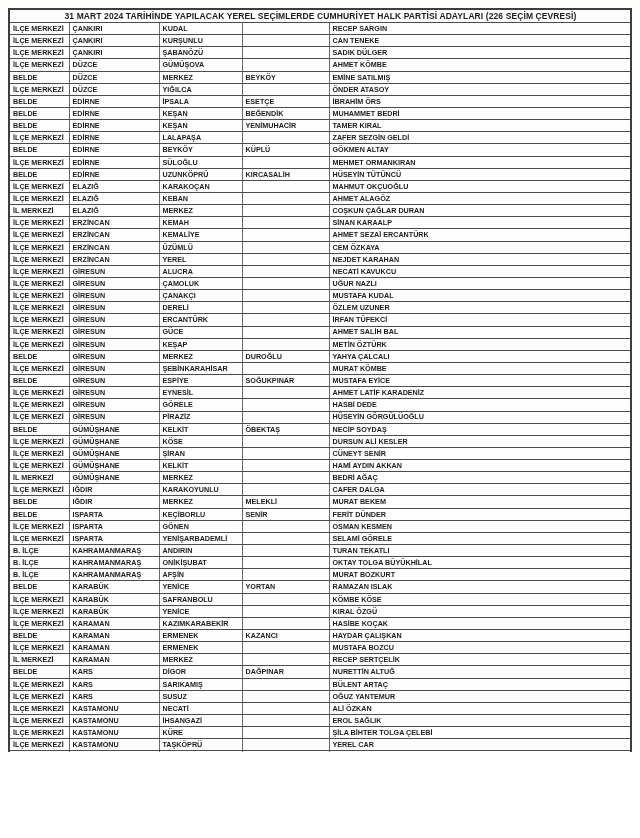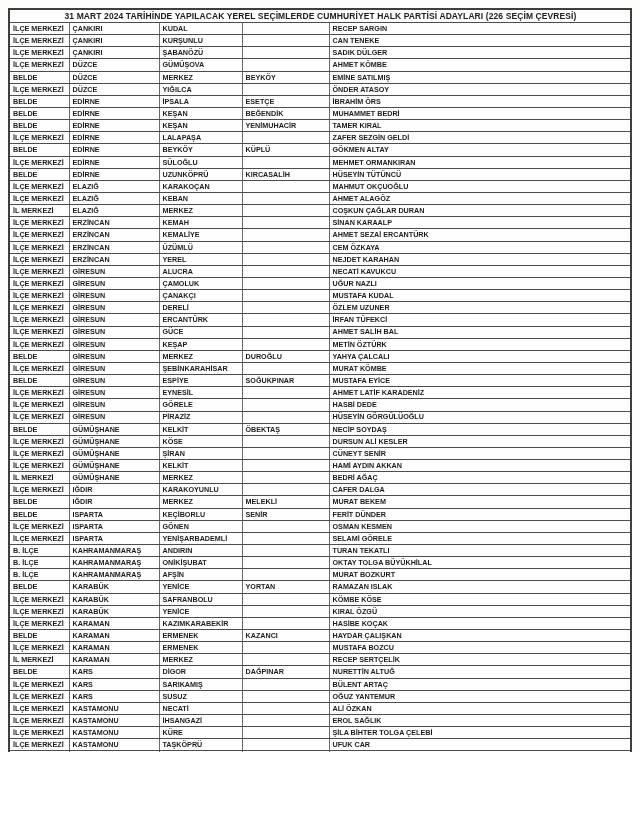--- a/index.html
+++ b/index.html
@@ -493,21 +493,21 @@
           <td>KASTAMONU</td>
           <td>KÜRE</td>
           <td></td>
           <td>ŞİLA BİHTER TOLGA ÇELEBİ</td>
         </tr>
         <tr>
           <td>İLÇE MERKEZİ</td>
           <td>KASTAMONU</td>
           <td>TAŞKÖPRÜ</td>
           <td></td>
-          <td>UFUK CAR</td>
+          <td>YEREL CAR</td>
         </tr>
         <tr>
           <td>İLÇE MERKEZİ</td>
           <td>KASTAMONU</td>
           <td>ARAÇ</td>
           <td></td>
           <td>SATILMIŞ SARIKAYA</td>
         </tr>
         <tr>
           <td>B. İLÇE</td>

